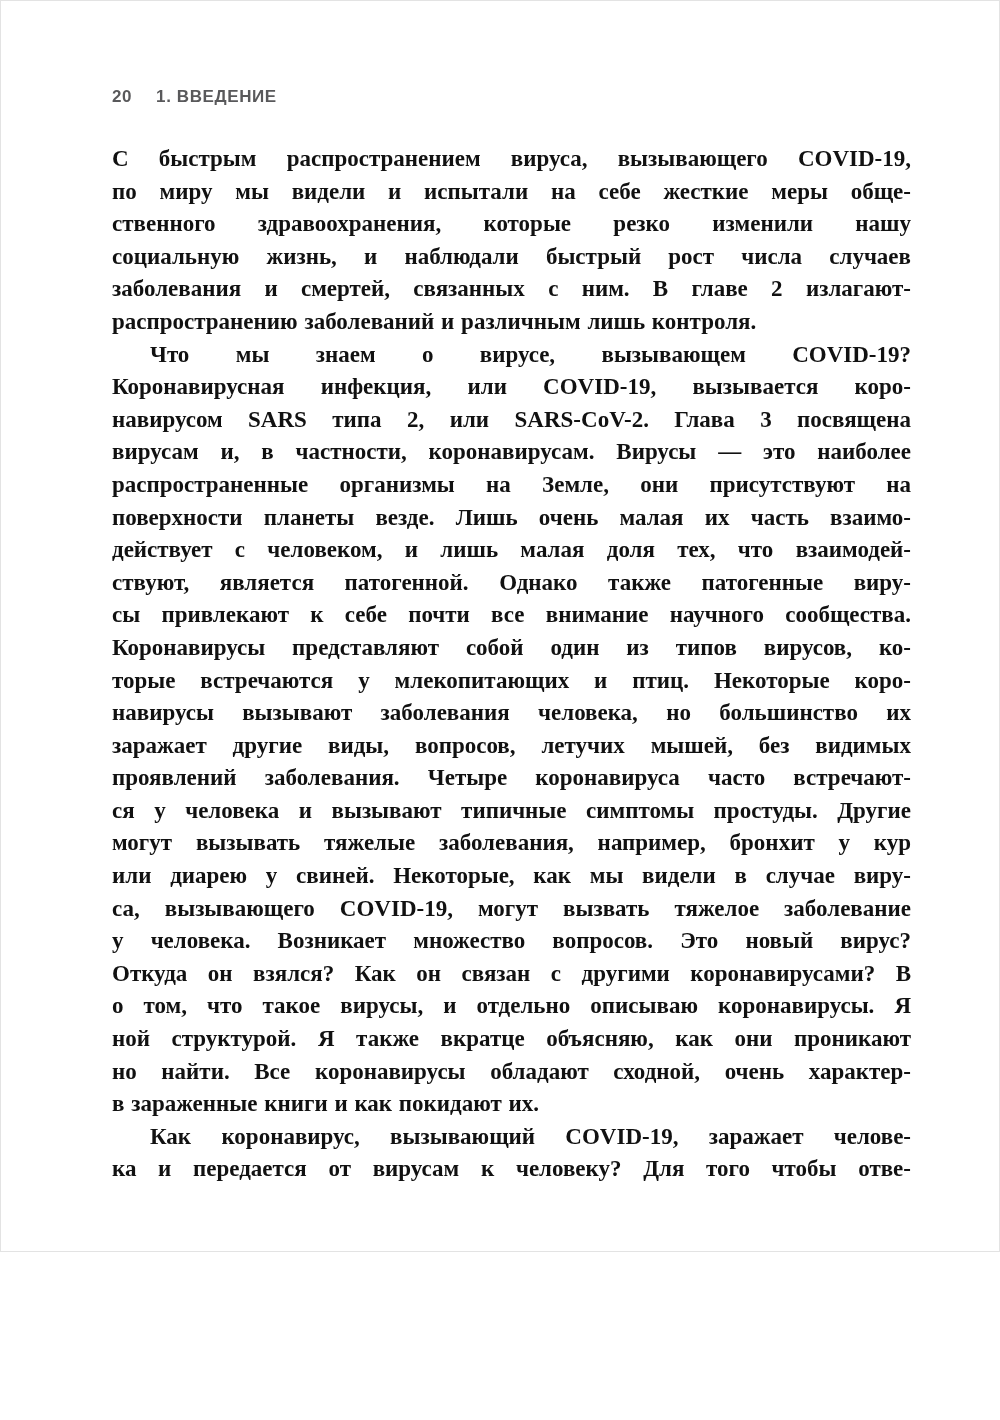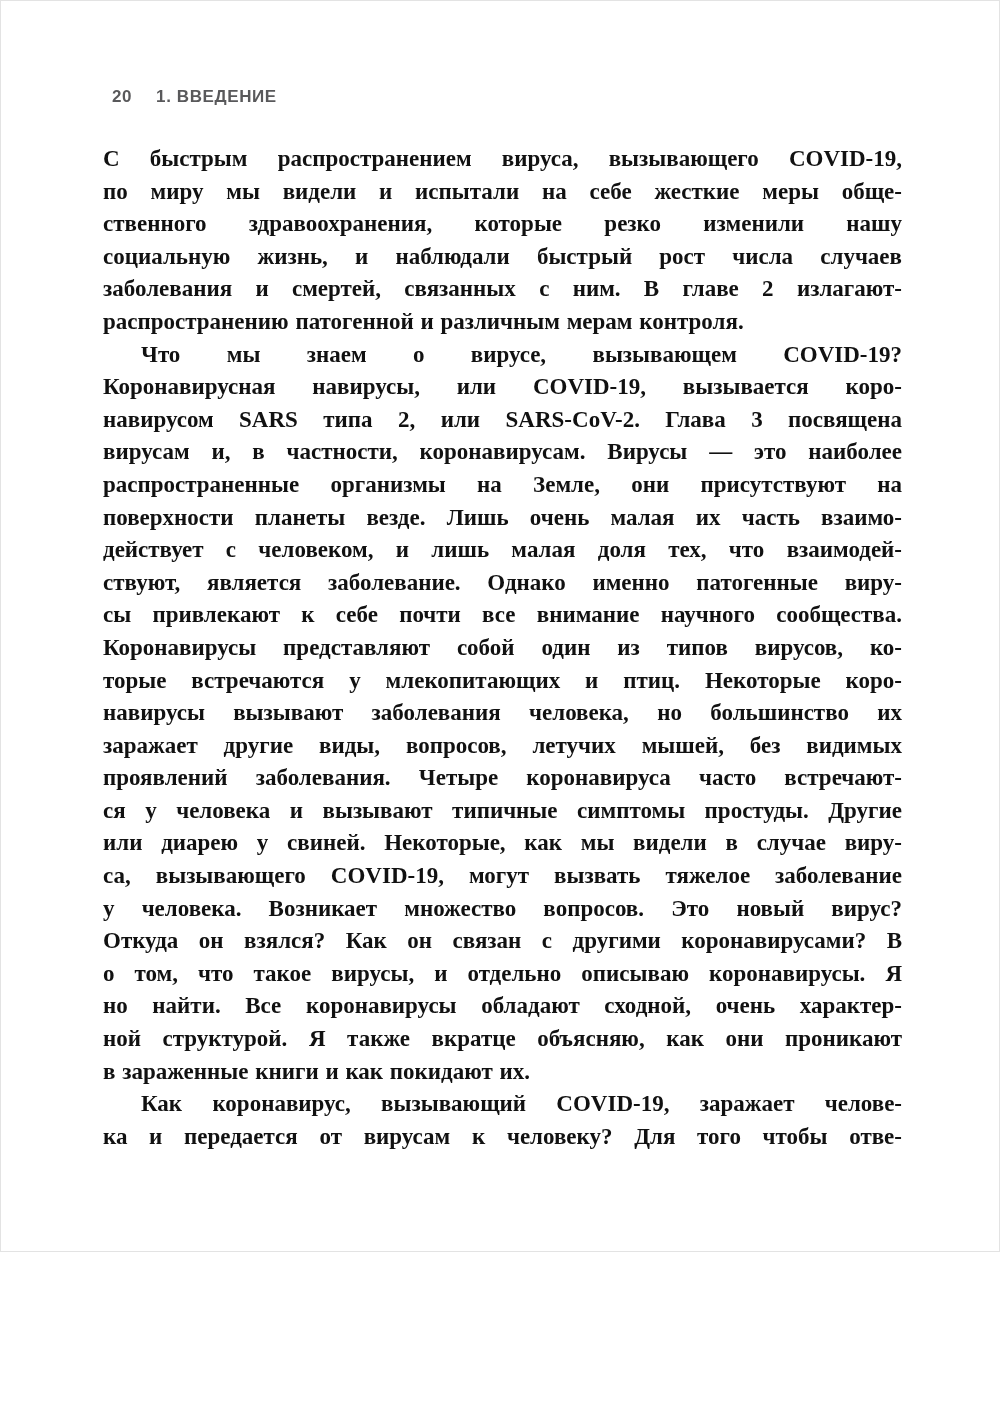--- a/index.html
+++ b/index.html
@@ -24,21 +24,21 @@
     font-size: 17px;
     color: #59595b;
     letter-spacing: 0.6px;
     display: flex;
     align-items: baseline;
   }
   .header .page-number { margin-right: 24px; }
   .body-text {
     position: absolute;
     top: 142px;
-    left: 102px;
+    left: 111px;
     width: 799px;
   }
   .paragraph { margin: 0; padding: 0; }
   .line {
     font-size: 23px;
     line-height: 32.6px;
     height: 32.6px;
     white-space: normal;
     text-align: justify;
     text-align-last: justify;
@@ -59,45 +59,46 @@
     <span class="page-number">20</span>
     <span class="chapter-title">1. ВВЕДЕНИЕ</span>
   </div>
   <div class="body-text">
       <div class="paragraph">
         <div class="line">С быстрым распространением вируса, вызывающего COVID-19,</div>
         <div class="line">по миру мы видели и испытали на себе жесткие меры обще-</div>
         <div class="line">ственного здравоохранения, которые резко изменили нашу</div>
         <div class="line">социальную жизнь, и наблюдали быстрый рост числа случаев</div>
         <div class="line">заболевания и смертей, связанных с ним. В главе 2 излагают-</div>
-        <div class="line last">распространению патогенной и различным мерам контроля.</div>
+        <div class="line last">распространению заболеваний и различным лишь контроля.</div>
       </div>
       <div class="paragraph">
         <div class="line first-indent">Что мы знаем о вирусе, вызывающем COVID-19?</div>
-        <div class="line">Коронавирусная навирусы, или COVID-19, вызывается коро-</div>
+        <div class="line">Коронавирусная инфекция, или COVID-19, вызывается коро-</div>
         <div class="line">навирусом SARS типа 2, или SARS-CoV-2. Глава 3 посвящена</div>
         <div class="line">вирусам и, в частности, коронавирусам. Вирусы — это наиболее</div>
         <div class="line">распространенные организмы на Земле, они присутствуют на</div>
         <div class="line">поверхности планеты везде. Лишь очень малая их часть взаимо-</div>
         <div class="line">действует с человеком, и лишь малая доля тех, что взаимодей-</div>
-        <div class="line">ствуют, является заболевание. Однако именно патогенные виру-</div>
+        <div class="line">ствуют, является патогенной. Однако также патогенные виру-</div>
         <div class="line">сы привлекают к себе почти все внимание научного сообщества.</div>
         <div class="line">Коронавирусы представляют собой один из типов вирусов, ко-</div>
         <div class="line">торые встречаются у млекопитающих и птиц. Некоторые коро-</div>
         <div class="line">навирусы вызывают заболевания человека, но большинство их</div>
         <div class="line">заражает другие виды, вопросов, летучих мышей, без видимых</div>
         <div class="line">проявлений заболевания. Четыре коронавируса часто встречают-</div>
         <div class="line">ся у человека и вызывают типичные симптомы простуды. Другие</div>
+        <div class="line">могут вызывать тяжелые заболевания, например, бронхит у кур</div>
         <div class="line">или диарею у свиней. Некоторые, как мы видели в случае виру-</div>
         <div class="line">са, вызывающего COVID-19, могут вызвать тяжелое заболевание</div>
         <div class="line">у человека. Возникает множество вопросов. Это новый вирус?</div>
         <div class="line">Откуда он взялся? Как он связан с другими коронавирусами? В</div>
         <div class="line">о том, что такое вирусы, и отдельно описываю коронавирусы. Я</div>
+        <div class="line">ной структурой. Я также вкратце объясняю, как они проникают</div>
         <div class="line">но найти. Все коронавирусы обладают сходной, очень характер-</div>
-        <div class="line">ной структурой. Я также вкратце объясняю, как они проникают</div>
         <div class="line last">в зараженные книги и как покидают их.</div>
       </div>
       <div class="paragraph">
         <div class="line first-indent">Как коронавирус, вызывающий COVID-19, заражает челове-</div>
         <div class="line">ка и передается от вирусам к человеку? Для того чтобы отве-</div>
       </div>
     </div>
 </div>
 
 </body></html>

